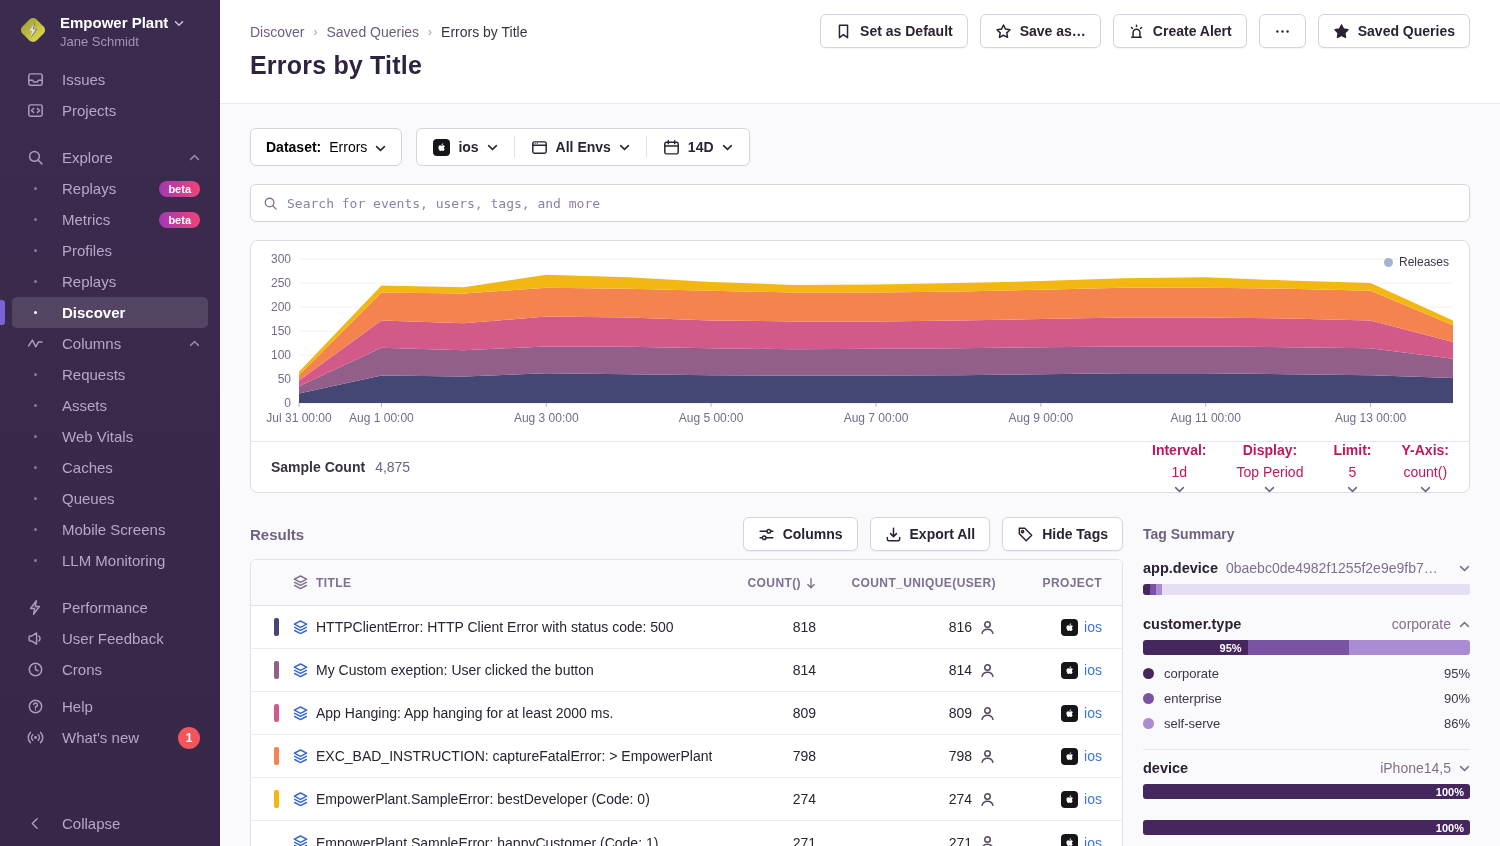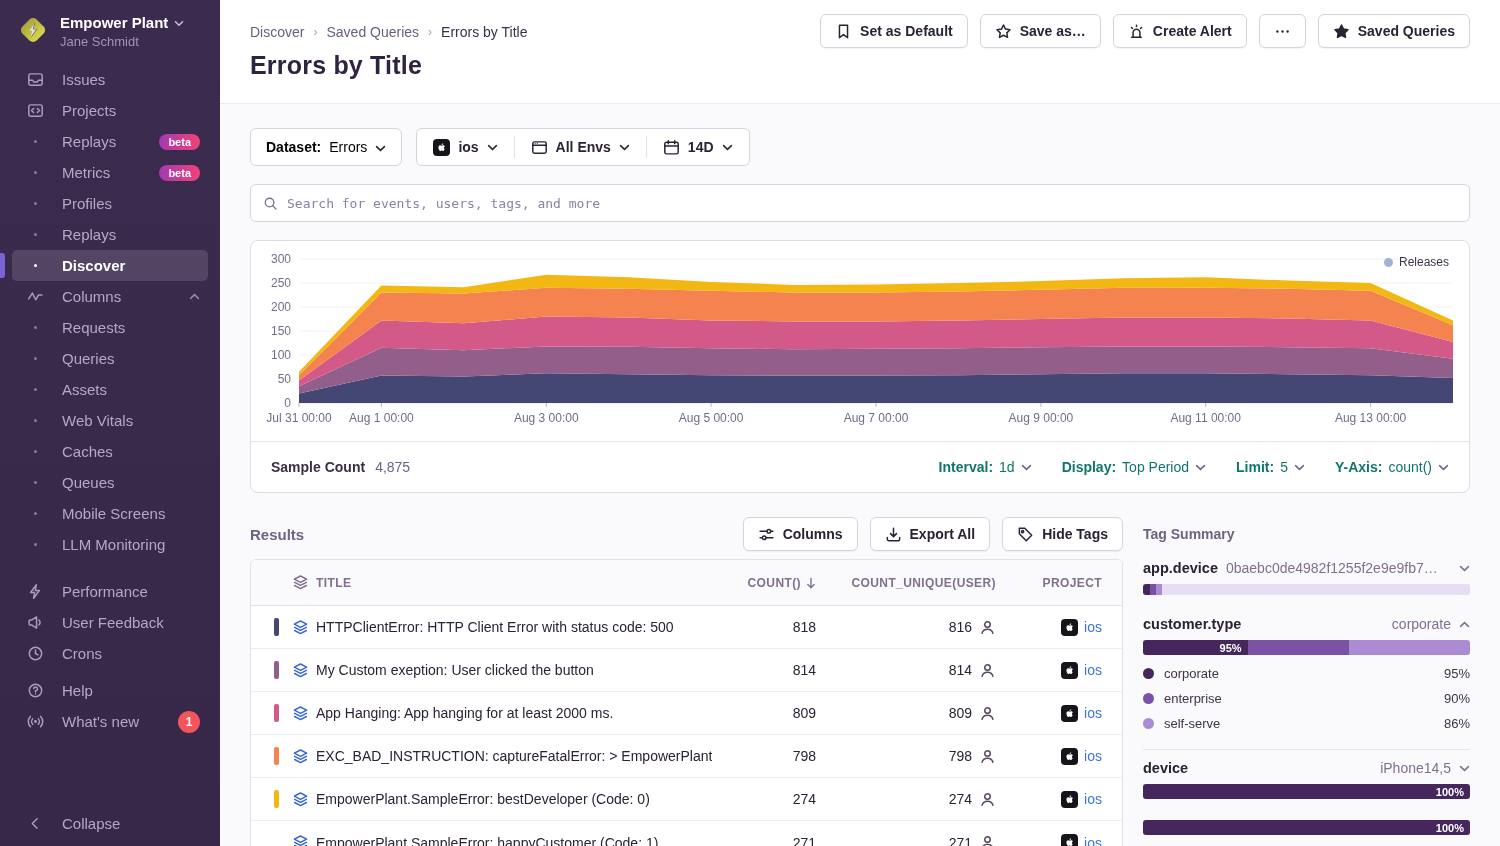--- a/index.html
+++ b/index.html
@@ -74,21 +74,21 @@
   .chart-legend { position:absolute; top:14px; right:20px; display:flex; align-items:center; gap:6px;
          font-size:12px; color:#3e3446; }
   .legend-dot { width:9px; height:9px; border-radius:50%; }
   .ax { font-size:12px; fill:#756a88; font-family:"Liberation Sans", sans-serif; }
   .chart-footer { display:flex; justify-content:space-between; align-items:center; height:51px;
          border-top:1px solid #e8e4ed; padding:0 20px; font-size:14px; }
   .sample { display:flex; gap:10px; align-items:center; }
   .sample b { color:#3a3045;text-align:center; }
   .sample span { color:#6f6287; }
   .chart-controls { display:flex; gap:30px; }
-  .ctl { display:flex; align-items:center; gap:6px; cursor:pointer; color:#0f766e; }
+  .ctl { display:flex; align-items:center; gap:6px; cursor:pointer; color:#be185d;flex-direction:column; }
   .ctl b { font-weight:700; }
   .ctl .chev { color:#6f6287; display:flex; }
 
   
   .lower { display:flex; gap:20px; margin-top:23px; align-items:flex-start; }
   .results-col { flex:1; min-width:0; }
   .results-head { display:flex; justify-content:space-between; align-items:center; height:36px; margin-bottom:7px; }
   .results-title { font-size:15px; font-weight:700; color:#6e6380; }
   .results-btns { display:flex; gap:12px; }
 
@@ -183,20 +183,36 @@
           <span class="sb-ic">
             <span style="display: flex;">
               <svg width="17" height="17" viewBox="0 0 16 16" fill="none" stroke="currentColor" stroke-width="1.4" stroke-linecap="round" stroke-linejoin="round">
                 <rect x="1.7" y="2.7" width="12.6" height="10.6" rx="1.6"></rect>
                 <path d="M6.2 6.2 4.2 8l2 1.8M9.8 6.2 11.8 8l-2 1.8"></path>
               </svg>
             </span>
           </span>
           <span>Projects</span>
         </div>
+        <div class="sb-item" style="margin-top: 16px;">
+          <span class="sb-ic">
+            <span style="display: flex;">
+              <svg width="17" height="17" viewBox="0 0 16 16" fill="none" stroke="currentColor" stroke-width="1.4" stroke-linecap="round" stroke-linejoin="round">
+                <circle cx="7" cy="7" r="4.6"></circle>
+                <path d="m10.4 10.4 3.6 3.6"></path>
+              </svg>
+            </span>
+          </span>
+          <span>Explore</span>
+          <span class="sb-chev">
+            <svg width="11" height="7" viewBox="0 0 11 7" fill="none" stroke="currentColor" stroke-width="1.5" stroke-linecap="round">
+              <path d="m1.6 5.4 3.9-3.8 3.9 3.8"></path>
+            </svg>
+          </span>
+        </div>
         <div class="sb-item sub">
           <span class="bullet-w">
             <span class="bullet"></span>
           </span>
           <span>Replays</span>
           <span class="beta-pill">beta</span>
         </div>
         <div class="sb-item sub">
           <span class="bullet-w">
             <span class="bullet"></span>
@@ -235,26 +251,20 @@
             <svg width="11" height="7" viewBox="0 0 11 7" fill="none" stroke="currentColor" stroke-width="1.5" stroke-linecap="round">
               <path d="m1.6 5.4 3.9-3.8 3.9 3.8"></path>
             </svg>
           </span>
         </div>
         <div class="sb-item sub">
           <span class="bullet-w">
             <span class="bullet"></span>
           </span>
           <span>Requests</span>
-        </div>
-        <div class="sb-item sub">
-          <span class="bullet-w">
-            <span class="bullet"></span>
-          </span>
-          <span>Queries</span>
         </div>
         <div class="sb-item sub">
           <span class="bullet-w">
             <span class="bullet"></span>
           </span>
           <span>Assets</span>
         </div>
         <div class="sb-item sub">
           <span class="bullet-w">
             <span class="bullet"></span>

